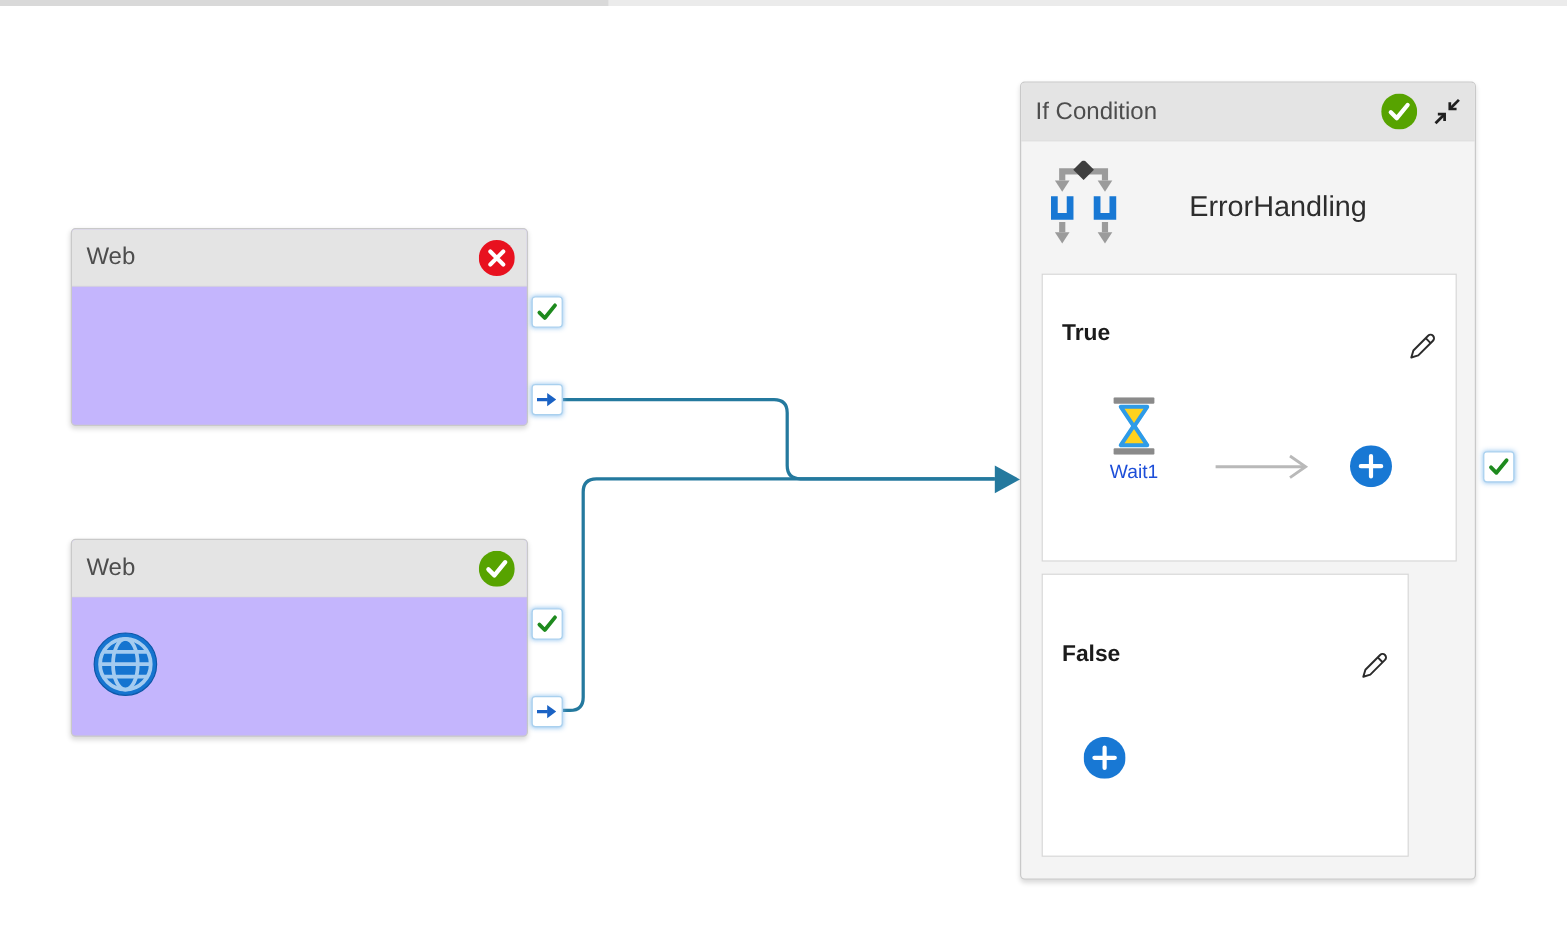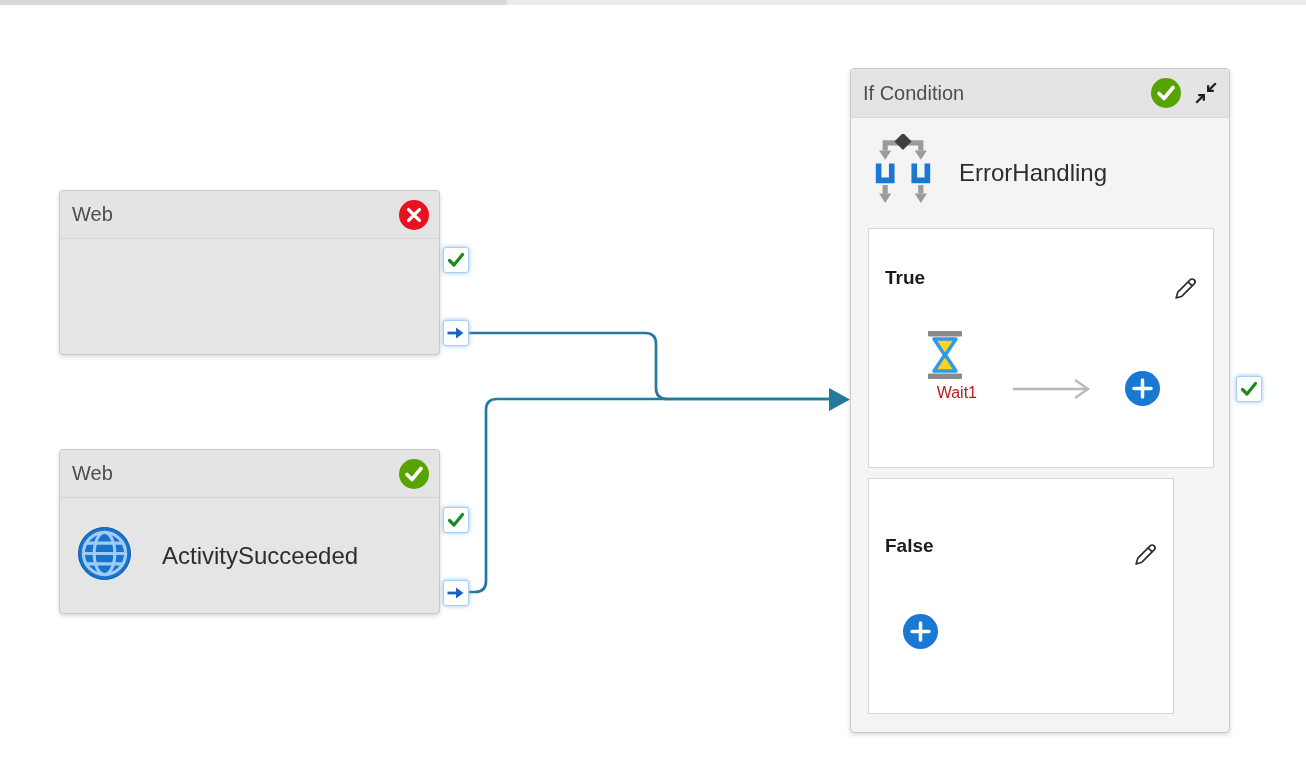--- a/index.html
+++ b/index.html
@@ -10,21 +10,21 @@
   }
   
   .scroll-track{position:absolute;left:0;top:0;width:1306px;height:5px;background:#ebebeb;}
   .scroll-thumb{position:absolute;left:0;top:0;width:507px;height:5px;background:#d9d9d9;}
 
   
   #connector-svg{position:absolute;left:0;top:0;z-index:3;pointer-events:none;}
 
   
   .card{
-    position:absolute;background:#e5e5e5;border:1px solid #c9c9c9;border-radius:4px;
+    position:absolute;background:#c4b5fd;border:1px solid #c9c9c9;border-radius:4px;
     box-shadow:0 2px 4px rgba(0,0,0,0.15);z-index:2;box-sizing:border-box;
   }
   .card-header{
     height:48px;background:#e4e4e4;border-bottom:1px solid #d6d6d6;
     border-radius:3px 3px 0 0;display:flex;align-items:center;
     padding:0 10px 0 12px;box-sizing:border-box;
   }
   .card-type{font-size:20px;color:#4d4d4d;}
   .status-icon{margin-left:auto;width:30px;height:30px;flex:0 0 auto;}
 
@@ -44,37 +44,37 @@
   #port-failed-check{left:443px;top:247px;}
   #port-failed-arrow{left:443px;top:320px;}
   #port-succeeded-check{left:443px;top:507px;}
   #port-succeeded-arrow{left:443px;top:580px;}
   #port-if-check{left:1236px;top:376px;}
 
   
   #if-card{left:850px;top:68px;width:380px;height:665px;background:#f4f4f4;}
   .if-header{height:49px;}
   .collapse-btn{margin-left:12px;width:26px;height:26px;display:flex;align-items:center;justify-content:center;cursor:pointer;}
-  .if-typerow{position:absolute;left:0;top:50px;width:100%;height:108px;display:flex;align-items:center;padding-left:22px;box-sizing:border-box;}
+  .if-typerow{position:absolute;left:0;top:50px;width:100%;height:108px;display:flex;align-items:center;padding-left:22px;box-sizing:border-box;gap:32px;}
   .if-name{font-size:24px;color:#2d2d2d;margin-left:26px;}
 
   .branch{
     position:absolute;background:#ffffff;border:1px solid #d6d6d6;box-sizing:border-box;padding-left:33px;
   }
   #branch-true{left:17px;top:159px;width:346px;height:240px;}
   #branch-false{left:17px;top:409px;width:306px;height:236px;}
   .branch-label{position:absolute;font-size:19px;font-weight:700;color:#1b1b1b;}
   #true-label{left:16px;top:38px;}
   #false-label{left:16px;top:56px;}
   .edit-btn{position:absolute;width:30px;height:30px;display:flex;align-items:center;justify-content:center;cursor:pointer;}
   #true-edit{right:12px;top:44px;}
   #false-edit{right:12px;top:60px;}
 
   .wait-node{position:absolute;left:44px;top:102px;width:64px;text-align:center;cursor:pointer;}
-  .wait-label{font-size:16px;color:#b91c1c;margin-top:1px;text-align:right;}
+  .wait-label{font-size:16px;color:#1d4ed8;margin-top:1px;}
   .flow-arrow{position:absolute;left:142px;top:148px;}
   .plus-btn{position:absolute;width:35px;height:35px;cursor:pointer;}
   #true-plus{left:256px;top:142px;}
   #false-plus{left:34px;top:135px;}
 </style>
 </head>
 <body>
 
 <div style="position:absolute;inset:0;">
 
@@ -118,21 +118,20 @@
           <circle cx="28" cy="28" r="26.5" stroke="#0e57a8" stroke-width="1" fill="#1574d0"></circle>
           <g stroke="#a3cbf0" stroke-width="3.2" fill="none">
             <circle cx="28" cy="28" r="21.5"></circle>
             <ellipse cx="28" cy="28" rx="10.5" ry="21.5"></ellipse>
             <path d="M6.5 28 H49.5"></path>
             <path d="M10 17.5 H46"></path>
             <path d="M10 38.5 H46"></path>
           </g>
         </svg>
       </span>
-      <span class="web-name">ActivitySucceeded</span>
     </div>
   </div>
 
   <div class="port" id="port-failed-check">
     <svg width="20" height="20" viewBox="0 0 20 20">
       <path d="M3.5 10.5 L8 15 L16.5 4.5" fill="none" stroke-width="3.2" stroke-linecap="round" stroke-linejoin="round" stroke="#1e8a1e"></path>
     </svg>
   </div>
   <div class="port" id="port-failed-arrow">
     <svg width="20" height="16" viewBox="0 0 20 16">

